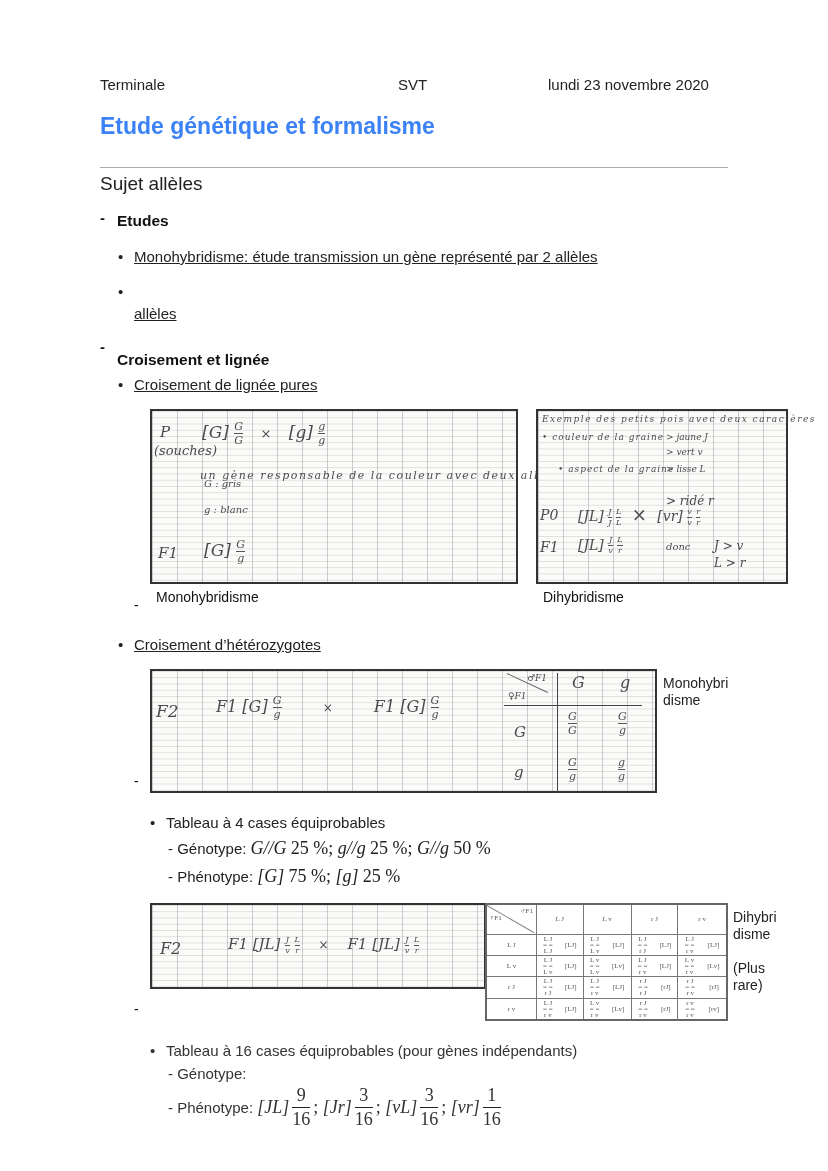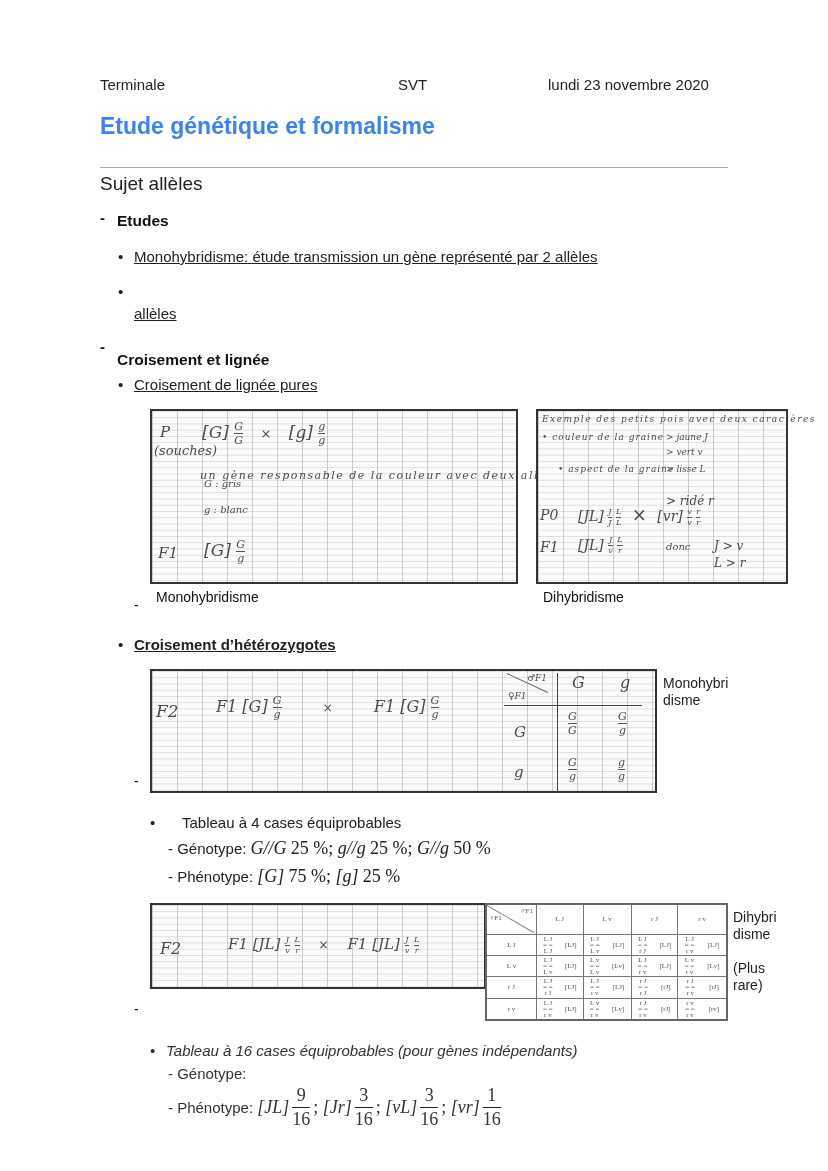--- a/index.html
+++ b/index.html
@@ -151,21 +151,21 @@
       </span>
   </div>
   <div class="hw" style="left:128px; top:130px; font-size:10px;">donc</div>
   <div class="hw" style="left:176px; top:128px; font-size:12px;">J &gt; v</div>
   <div class="hw" style="left:176px; top:145px; font-size:12px;">L &gt; r</div>
 </div>
 <div class="abs caption" style="left:543px; top:589px;">Dihybridisme</div>
 
 <div class="abs bullet" style="left:118px; top:636px;">
   <span class="dot">•</span>
-  <span style="margin-left:16px;font-weight:bold;" class="u">Croisement d’hétérozygotes</span>
+  <span style="margin-left:16px;" class="u">Croisement d’hétérozygotes</span>
 </div>
 
 <div class="notebook" style="left:150px; top:669px; width:507px; height:124px;">
   <div class="hw" style="left:4px; top:30px; font-size:17px;">F2</div>
   <div class="hw" style="left:64px; top:24px; font-size:16px;">
     <span>F1 [G]</span>
     <span class="frac">
         <span>G</span>
         <span class="bar"></span>
         <span>g</span>
@@ -210,21 +210,21 @@
       </span></div>
 </div>
 <div class="abs sidecap" style="left:663px; top:675px;">
   <div>Monohybri</div>
   <div>disme</div>
 </div>
 <div class="abs caption" style="left:134px; top:773px;">-</div>
 
 <div class="abs bullet" style="left:150px; top:814px;">
   <span class="dot">•</span>
-  <span style="margin-left:32px;">Tableau à 4 cases équiprobables</span>
+  <span style="margin-left:16px;">Tableau à 4 cases équiprobables</span>
 </div>
 <div class="abs bullet" style="left:168px; top:838px;">
   <span>- </span><span>Génotype:</span>
   <span class="math">G//G</span> <span class="mathn">25 %</span><span class="mathn">; </span>
   <span class="math">g//g</span> <span class="mathn">25 %</span><span class="mathn">; </span>
   <span class="math">G//g</span> <span class="mathn">50 %</span>
 </div>
 <div class="abs bullet" style="left:168px; top:866px;">
   <span>- </span><span>Phénotype:</span>
   <span class="math">[G]</span> <span class="mathn">75 %</span><span class="mathn">; </span>
@@ -452,21 +452,21 @@
   <div>Dihybri</div>
   <div>disme</div>
   <div style="height:17px;"></div>
   <div>(Plus</div>
   <div>rare)</div>
 </div>
 <div class="abs caption" style="left:134px; top:1001px;">-</div>
 
 <div class="abs bullet" style="left:150px; top:1042px; color:#333;">
   <span class="dot">•</span>
-  <span style="margin-left:16px;font-style:italic;">Tableau à 16 cases équiprobables (pour gènes indépendants)</span>
+  <span style="margin-left:16px;">Tableau à 16 cases équiprobables (pour gènes indépendants)</span>
 </div>
 <div class="abs bullet" style="left:168px; top:1065px; color:#333;">
   <span>- </span><span>Génotype:</span>
 </div>
 <div class="abs bullet" style="left:168px; top:1086px; color:#333; display:flex; align-items:center;">
   <span>-&nbsp;</span><span>Phénotype:</span>&nbsp;
   <span class="math">[JL]</span>
   <span class="bigfrac">
       <span>9</span>
       <span class="bar"></span>

